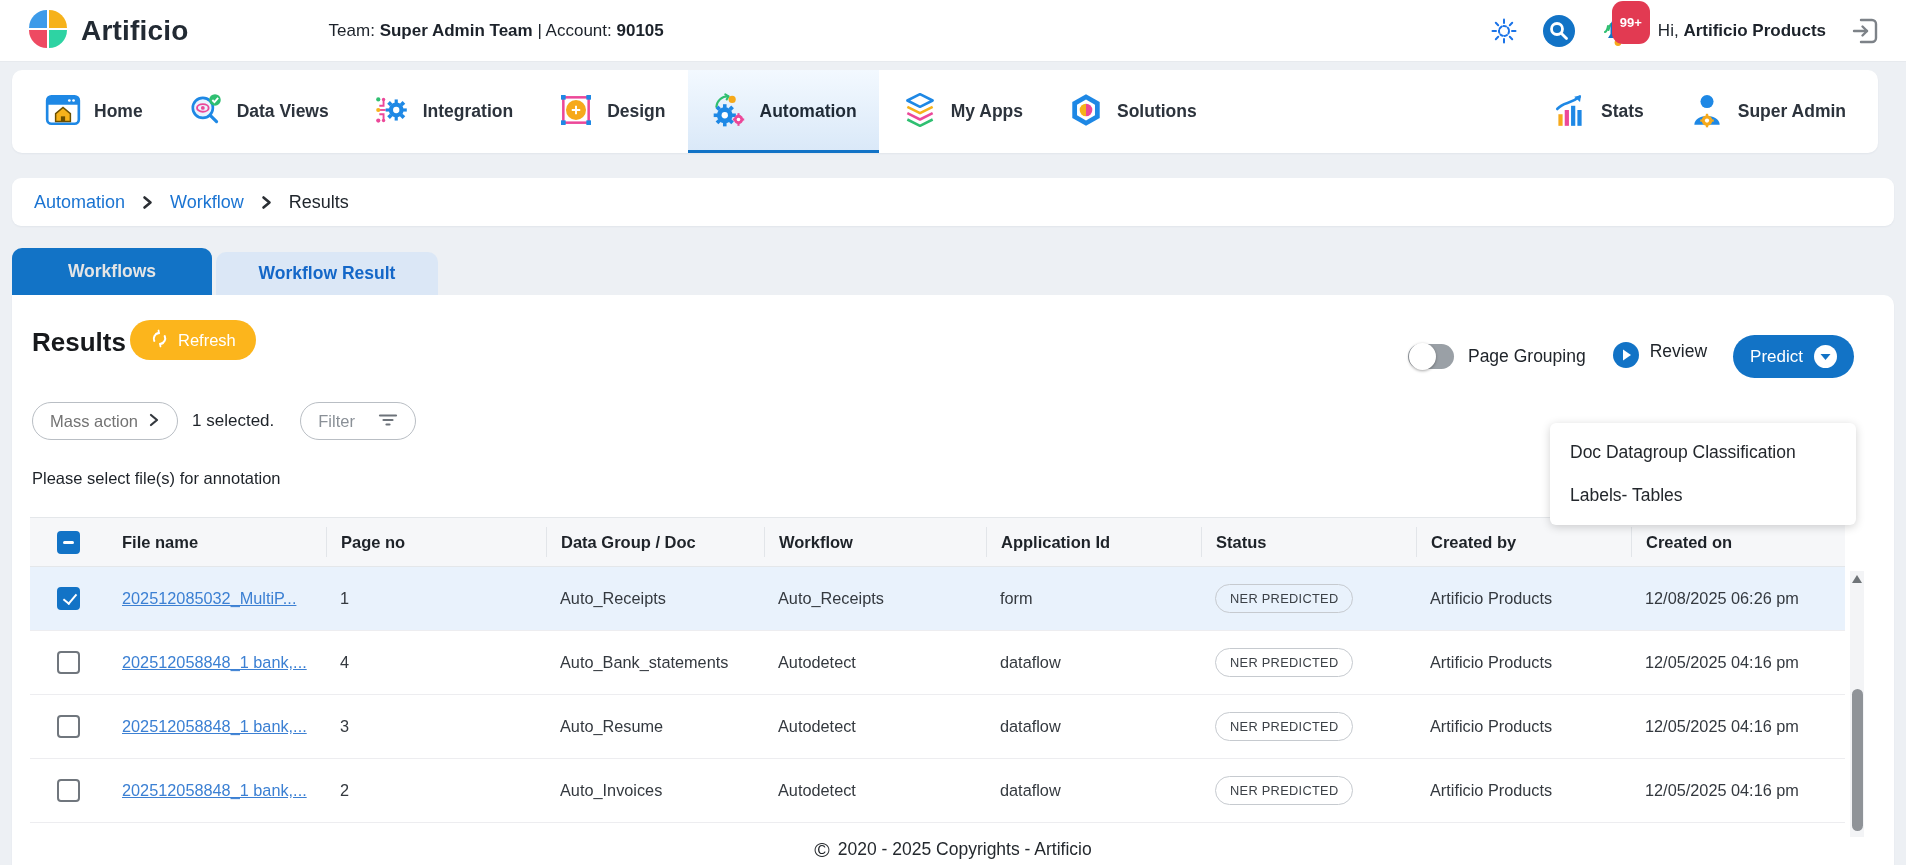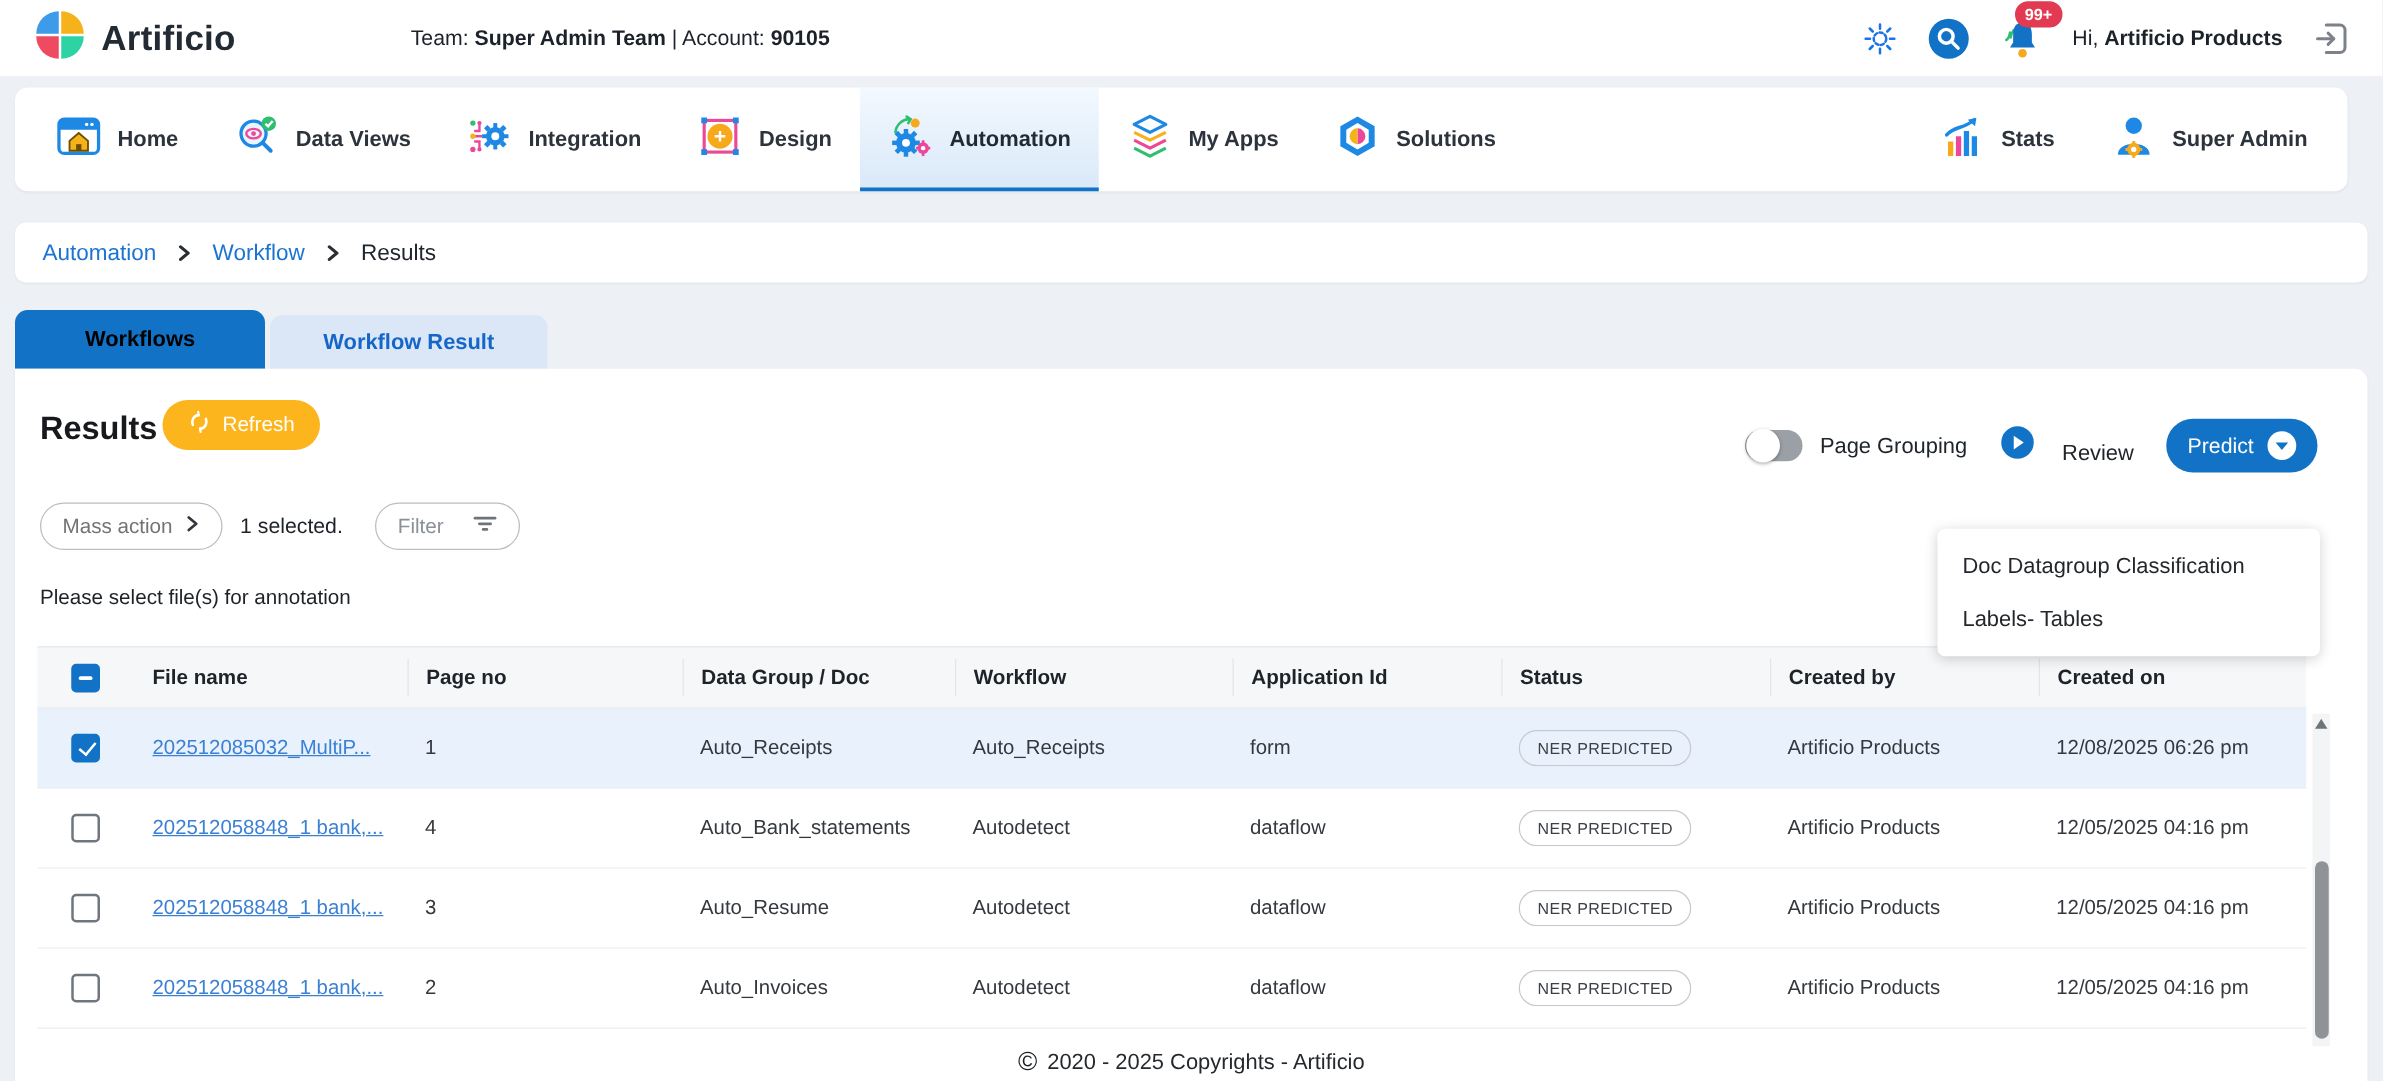--- a/index.html
+++ b/index.html
@@ -10,21 +10,21 @@
   
   .topbar { position:absolute; top:0; left:0; right:0; height:62px; background:#fff;
             display:flex; align-items:center; padding:0 26px; border-bottom:1px solid #e7eaee; }
   .brand { display:flex; align-items:center; gap:11px; }
   .brand-name { font-size:28px; font-weight:700; color:#222a33; letter-spacing:.2px; }
   .team-info { margin-left:140px; font-size:17px; color:#1c222a; }
   .team-info b { font-weight:700; }
   .topbar-right { margin-left:auto; display:flex; align-items:center; gap:24px; }
   .icon-btn { position:relative; display:flex; align-items:center; justify-content:center; cursor:pointer; }
   .badge { position:absolute; top:-12px; right:-16px; background:#e23a52; color:#fff;
-           font-size:13px; font-weight:700; padding:3px 8px; border-radius:11px; }
+           font-size:13px; font-weight:700; padding:14px 8px; border-radius:11px; }
   .greeting { font-size:17px; color:#1c222a; white-space:nowrap; }
   .greeting b { font-weight:700; }
 
   
   .nav-card { position:absolute; top:70px; left:12px; right:28px; height:83px; background:#fff;
               border-radius:10px; display:flex; align-items:stretch; padding:0 10px;
               box-shadow:0 1px 2px rgba(20,40,70,.05); }
   .nav-item { display:flex; align-items:center; gap:12px; padding:0 22px; cursor:pointer; position:relative; }
   .nav-label { font-size:17.5px; font-weight:600; color:#2c333c; white-space:nowrap; }
   .nav-item.active { background:linear-gradient(180deg,#f3f9ff 0%,#d9e8f8 100%); }
@@ -37,38 +37,38 @@
                 border-radius:9px; display:flex; align-items:center; gap:16px; padding:0 22px;
                 box-shadow:0 1px 2px rgba(20,40,70,.05); font-size:18px; }
   .crumb-link { color:#1b74d2; cursor:pointer; }
   .crumb-current { color:#20262d; }
   .crumb-sep { display:flex; align-items:center; }
 
   
   .tabs { position:absolute; top:248px; left:12px; display:flex; align-items:flex-end; }
   .tab { height:47px; display:flex; align-items:center; justify-content:center;
          border-radius:10px 10px 0 0; font-size:17.5px; font-weight:700; cursor:pointer; }
-  .tab.active { width:200px; background:#1273c6; color:#000000; }
+  .tab.active { width:200px; background:#1273c6; color:#e5e5e5; }
   .tab.inactive { width:222px; height:43px; background:#dbe7f6; color:#1467c8; margin-left:4px; }
 
   
   .main-card { position:absolute; top:295px; left:12px; right:12px; bottom:0; background:#fff;
                border-radius:0 10px 0 0; box-shadow:0 1px 2px rgba(20,40,70,.05); }
 
   .page-title { position:absolute; left:20px; top:32px; font-size:26px; font-weight:600; color:#17191c; }
   .refresh-btn { position:absolute; left:118px; top:25px; height:40px; background:#fcb51c; border:none;
                  border-radius:20px; color:#fff; font-size:16.5px; display:flex; align-items:center;
                  gap:9px; padding:0 20px; cursor:pointer; font-family:inherit; }
 
   .right-controls { position:absolute; right:40px; top:40px; display:flex; align-items:center; gap:26px; }
   .toggle { width:46px; height:25px; border-radius:13px; background:#9aa0a6; position:relative; cursor:pointer; }
   .toggle-knob { position:absolute; left:1px; top:-1px; width:27px; height:27px; border-radius:50%;
                  background:#fff; box-shadow:0 1px 3px rgba(0,0,0,.35); }
   .ctrl-label { font-size:17.5px; color:#20252b; }
-  .review { display:flex; align-items:flex-end; gap:22px; cursor:pointer; }
+  .review { display:flex; align-items:flex-start; gap:10px; cursor:pointer; }
   .predict-btn { height:43px; background:#1273c6; border:none; border-radius:22px; color:#fff;
                  font-size:17px; display:flex; align-items:center; gap:11px; padding:0 17px;
                  cursor:pointer; font-family:inherit; }
   .caret-circle { width:23px; height:23px; border-radius:50%; background:#fff;
                   display:flex; align-items:center; justify-content:center; }
 
   .predict-menu { position:absolute; right:-2px; top:88px; width:306px; background:#fff; border-radius:6px;
                   box-shadow:0 2px 10px rgba(0,0,0,.18); padding:8px 0; z-index:30; }
   .predict-menu-item { padding:11px 20px; font-size:17.5px; color:#23272c; cursor:pointer; white-space:nowrap; }
 

